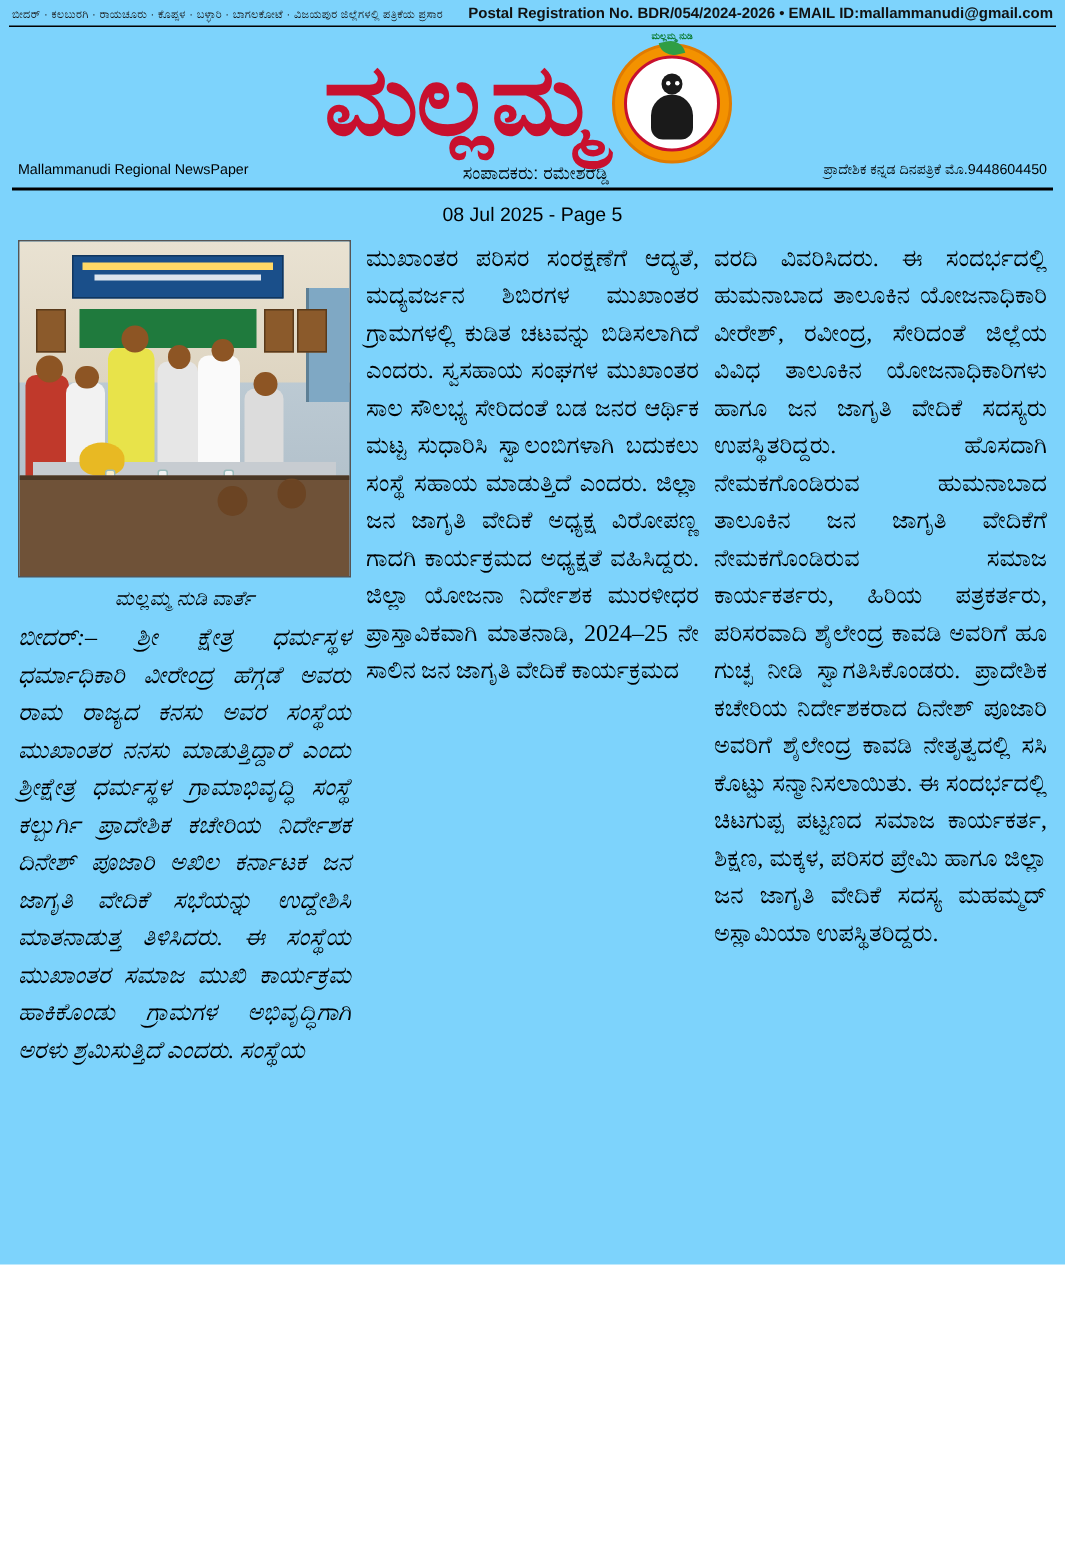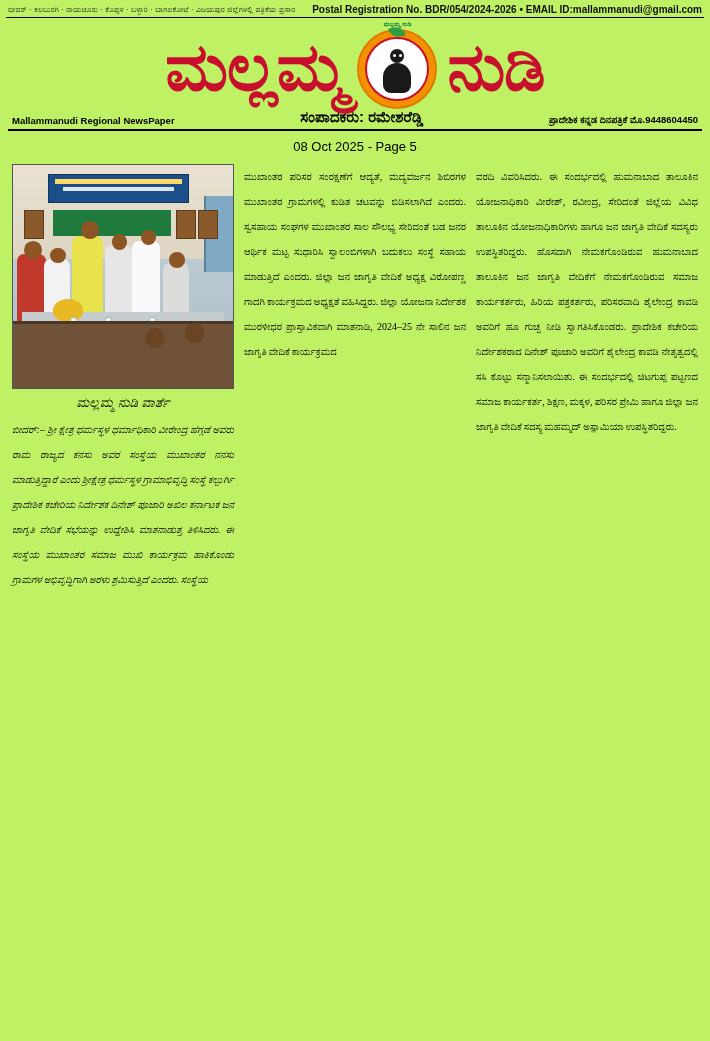--- a/index.html
+++ b/index.html
@@ -5,23 +5,23 @@
   * { box-sizing: border-box; }
   html, body {
     margin: 0; padding: 0;
     width: 710px; height: 1041px;
     background: #ffffff;
     font-family: "Liberation Sans", sans-serif;
     color: #000;
   }
   .page {
     position: relative;
-    width: 710px; height: 1041px;
+    width: 710px; height: 843px;
     overflow: hidden;
-    background: #bef264;
+    background: #7dd3fc;
   }
 
   
   .topstrip {
     display: flex;
     justify-content: space-between;
     align-items: center;
     padding: 4px 8px 2px 8px;
     font-size: 7.5px;
     color: #111;
@@ -102,28 +102,28 @@
     position: absolute; left: 38px; top: 4px;
     width: 16px; height: 10px;
     background: #2f9e44;
     border-radius: 0 10px 0 10px;
     transform: rotate(-12deg);
   }
 
   .mast-sub {
     display: flex;
     justify-content: space-between;
-    align-items: flex-end;
+    align-items: flex-start;
     padding: 0 12px;
     font-size: 9px;
-    font-weight: bold;
+    font-weight: normal;
     margin-top: -6px;
   }
   .mast-sub .s-left { font-size: 9.5px; }
-  .mast-sub .s-mid { font-size: 15px; }
+  .mast-sub .s-mid { font-size: 12px; }
   .mast-sub .s-right { font-size: 9.5px; }
   .mast-rule {
     height: 2px; background: #000; margin: 3px 8px 0 8px;
   }
 
   .dateline {
     text-align: center;
     font-size: 13px;
     padding: 8px 0 10px 0;
     color: #000;
@@ -226,21 +226,21 @@
 
   .caption {
     font-family: "Liberation Serif", serif;
     font-size: 13.5px;
     text-align: center;
     margin: 2px 0 6px 0;
   }
 
   .body-text {
     font-family: "Liberation Serif", serif;
-    font-size: 10px;
+    font-size: 16px;
     line-height: 25px;
     text-align: justify;
     text-justify: inter-word;
     hyphens: none;
     word-spacing: -0.5px;
   }
   .body-text p { margin: 0; }
   .col.third .body-text { text-align: justify; }
 </style>
 </head>
@@ -263,34 +263,33 @@
       <div class="inner"></div>
       <div class="leaf"></div>
       <div class="figure">
         <div class="head"></div>
         <div class="body"></div>
         <div class="eye1"></div>
         <div class="eye2"></div>
       </div>
     </div>
 
-    <div class="mast-word right">ನುಡಿ</div>
   </div>
 
   <div class="mast-sub">
     <div class="s-left">Mallammanudi Regional NewsPaper</div>
     <div class="s-mid">ಸಂಪಾದಕರು: ರಮೇಶರೆಡ್ಡಿ</div>
     <div class="s-right">
       <span>ಪ್ರಾದೇಶಿಕ ಕನ್ನಡ ದಿನಪತ್ರಿಕೆ</span>
       <span>ಮೊ.9448604450</span>
     </div>
   </div>
   <div class="mast-rule"></div>
 
-  <div class="dateline">08 Oct 2025 - Page 5</div>
+  <div class="dateline">08 Jul 2025 - Page 5</div>
 
 
   <div class="content">
 
     <div class="col first">
       <div class="photo">
         <div class="wall"></div>
         <div class="window"></div>
         <div class="banner">
           <div class="line1"></div>

